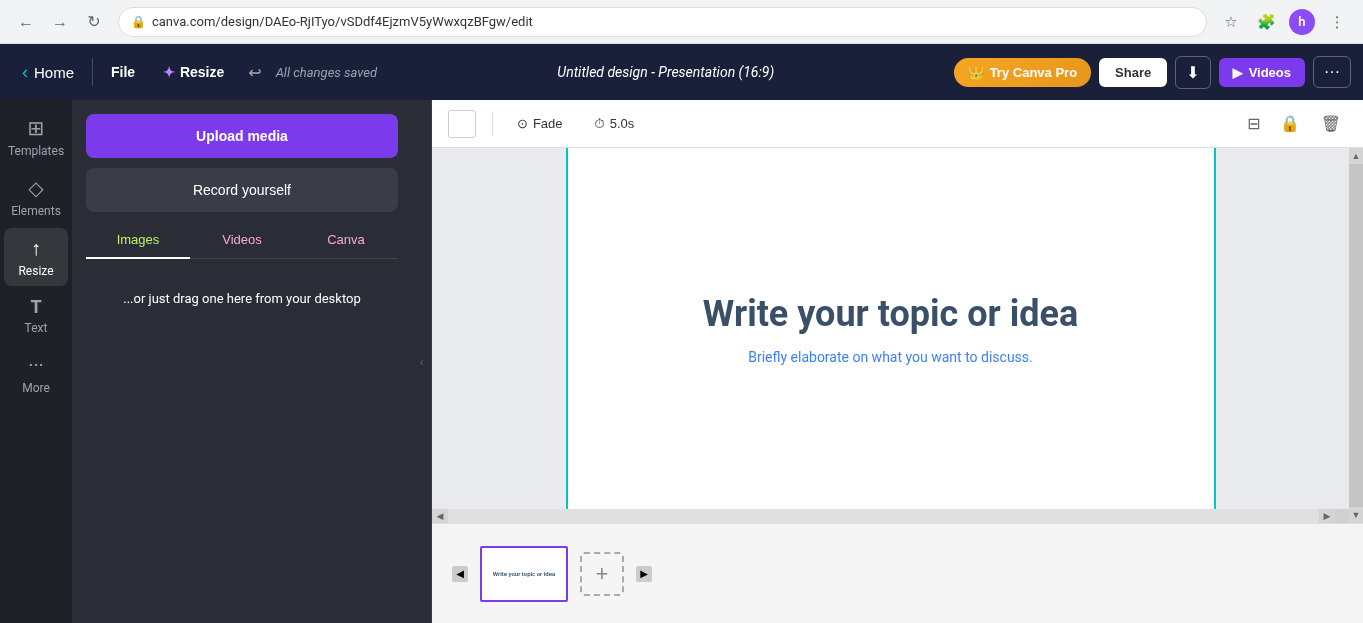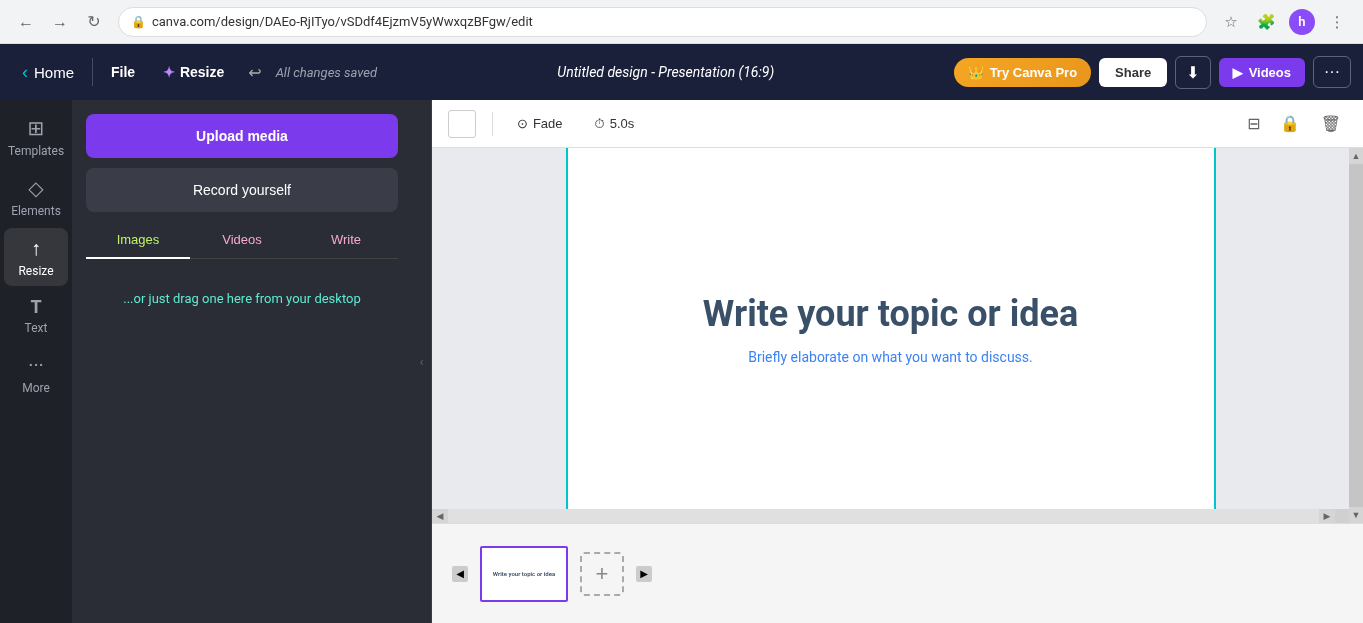--- a/index.html
+++ b/index.html
@@ -263,21 +263,21 @@
       cursor: pointer;
       text-align: center;
       border-bottom: 2px solid transparent;
       margin-bottom: -1px;
     }
     .media-tab.active {
       color: #bef264;
       border-bottom: 2px solid white;
     }
     .drag-hint {
-      color: #5eead4;
+      color: #ffffff;
       font-size: 13px;
       text-align: center;
       padding: 20px;
       line-height: 1.5;
     }
 
     
     .collapse-toggle {
       width: 20px;
       background: #2a2d35;
@@ -539,21 +539,21 @@
       <span class="sidebar-label">More</span>
     </div>
   </div>
 
   <div class="upload-panel">
     <button class="upload-media-btn">Upload media</button>
     <button class="record-yourself-btn">Record yourself</button>
     <div class="media-tabs">
       <button class="media-tab active">Images</button>
       <button class="media-tab">Videos</button>
-      <button class="media-tab">Write</button>
+      <button class="media-tab">Canva</button>
     </div>
     <div class="drag-hint">...or just drag one here from your desktop</div>
   </div>
 
   <div class="collapse-toggle">
     <span>‹</span>
   </div>
 
   <div class="canvas-area">
 

